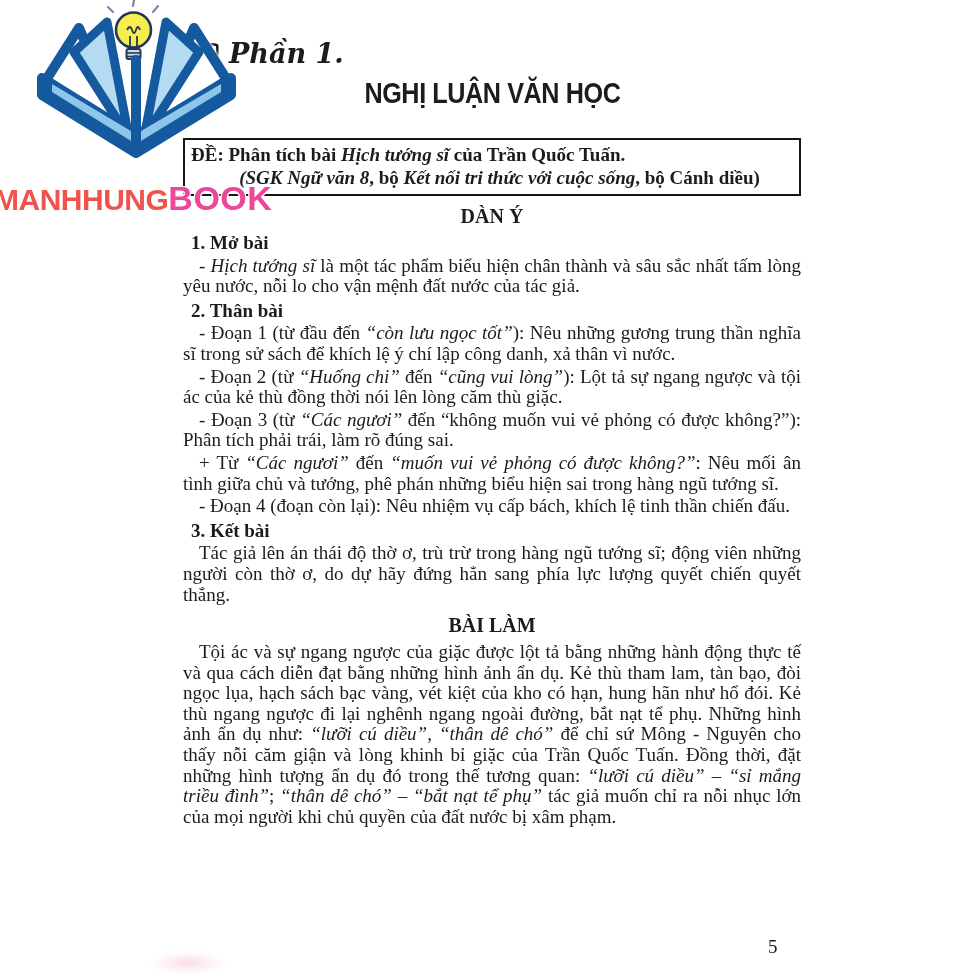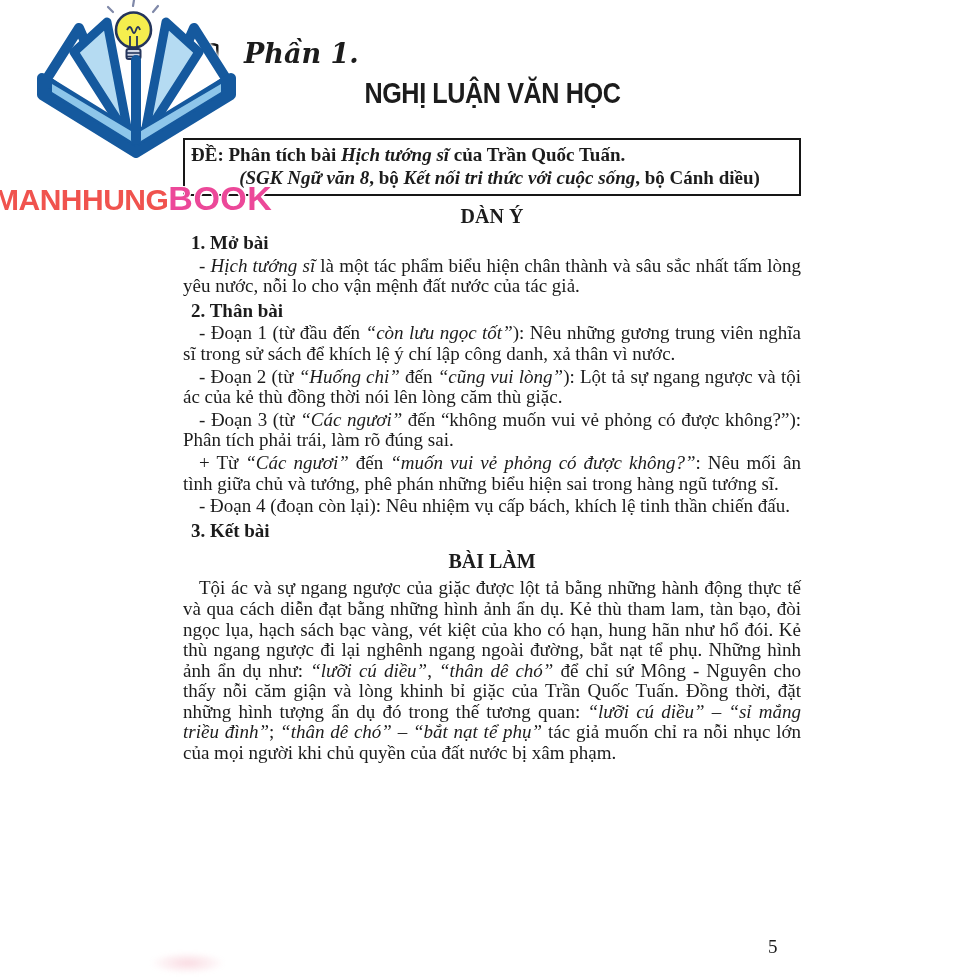--- a/index.html
+++ b/index.html
@@ -15,21 +15,21 @@
   .brand{
     position:absolute;left:-6px;top:181px;z-index:6;white-space:nowrap;
     font-family:"Liberation Sans",sans-serif;font-weight:700;line-height:1;
   }
   .brand-first{font-size:30px;letter-spacing:-0.5px;}
   .brand-second{
     font-size:34px;letter-spacing:0.5px;
     text-shadow:-1px -1px 0 #fff,1px -1px 0 #fff,-1px 1px 0 #fff,1px 1px 0 #fff;
   }
   
-  .part-header{position:absolute;left:184px;top:38px;display:flex;align-items:flex-end;gap:24px;z-index:2;}
+  .part-header{position:absolute;left:184px;top:38px;display:flex;align-items:flex-end;gap:9px;z-index:2;}
   .part-label{font-family:"DejaVu Serif",serif;font-style:italic;font-weight:700;font-size:27px;line-height:32px;}
   
   .main{position:absolute;left:183px;top:76px;width:618px;z-index:3;}
   .doc-title-row{text-align:center;line-height:34px;height:34px;}
   .doc-title{
     display:inline-block;font-family:"Liberation Sans",sans-serif;font-weight:700;
     font-size:30px;letter-spacing:-0.5px;transform:scaleX(0.84);transform-origin:center;
   }
   .prompt-box{
     border:2px solid #161616;margin-top:28px;padding:3px 8px 5px 6px;
@@ -111,25 +111,26 @@
   <div class="prompt-box">
     <div class="prompt-line-1"><span style="font-weight: 700;">ĐỀ: Phân tích bài </span><span style="font-style: italic; font-weight: 700;">Hịch tướng sĩ</span><span style="font-weight: 700;"> của Trần Quốc Tuấn.</span></div>
     <div class="prompt-line-2"><span style="font-style: italic; font-weight: 700;">(SGK Ngữ văn 8</span><span style="font-weight: 700;">, bộ </span><span style="font-style: italic; font-weight: 700;">Kết nối tri thức với cuộc sống</span><span style="font-weight: 700;">, bộ Cánh diều)</span></div>
   </div>
 
   <div class="blocks">
       <div class="blk-heading-center"><span>DÀN Ý</span></div>
       <div class="blk-heading-sub"><span>1. Mở bài</span></div>
       <div class="blk-paragraph"><span>- </span><span style="font-style: italic;">Hịch tướng sĩ</span><span> là một tác phẩm biểu hiện chân thành và sâu sắc nhất tấm lòng yêu nước, nỗi lo cho vận mệnh đất nước của tác giả.</span></div>
       <div class="blk-heading-sub"><span>2. Thân bài</span></div>
-      <div class="blk-paragraph"><span>- Đoạn 1 (từ đầu đến </span><span style="font-style: italic;">“còn lưu ngọc tốt”</span><span>): Nêu những gương trung viên nghĩa sĩ trong sử sách để khích lệ ý chí lập công danh, xả thân vì nước.</span></div>
+      <div class="blk-paragraph"><span>- Đoạn 1 (từ đầu đến </span><span style="font-style: italic;">“còn lưu ngọc tốt”</span><span>): Nêu những gương trung thần nghĩa sĩ trong sử sách để khích lệ ý chí lập công danh, xả thân vì nước.</span></div>
       <div class="blk-paragraph"><span>- Đoạn 2 (từ </span><span style="font-style: italic;">“Huống chi”</span><span> đến </span><span style="font-style: italic;">“cũng vui lòng”</span><span>): Lột tả sự ngang ngược và tội ác của kẻ thù đồng thời nói lên lòng căm thù giặc.</span></div>
       <div class="blk-paragraph"><span>- Đoạn 3 (từ </span><span style="font-style: italic;">“Các ngươi”</span><span> đến </span><span style=" margin-top: 47px;">“không muốn vui vẻ phỏng có được không?”</span><span>): Phân tích phải trái, làm rõ đúng sai.</span></div>
       <div class="blk-paragraph"><span>+ Từ </span><span style="font-style: italic;">“Các ngươi”</span><span> đến </span><span style="font-style: italic;">“muốn vui vẻ phỏng có được không?”</span><span>: Nêu mối ân tình giữa chủ và tướng, phê phán những biểu hiện sai trong hàng ngũ tướng sĩ.</span></div>
       <div class="blk-paragraph"><span>- Đoạn 4 (đoạn còn lại): Nêu nhiệm vụ cấp bách, khích lệ tinh thần chiến đấu.</span></div>
       <div class="blk-heading-sub"><span>3. Kết bài</span></div>
+      <div class="blk-paragraph"><span>Tác giả lên án thái độ thờ ơ, trù trừ trong hàng ngũ tướng sĩ; động viên những người còn thờ ơ, do dự hãy đứng hẳn sang phía lực lượng quyết chiến quyết thắng.</span></div>
       <div class="blk-heading-center"><span>BÀI LÀM</span></div>
       <div class="blk-paragraph"><span>Tội ác và sự ngang ngược của giặc được lột tả bằng những hành động thực tế và qua cách diễn đạt bằng những hình ảnh ẩn dụ. Kẻ thù tham lam, tàn bạo, đòi ngọc lụa, hạch sách bạc vàng, vét kiệt của kho có hạn, hung hãn như hổ đói. Kẻ thù ngang ngược đi lại nghênh ngang ngoài đường, bắt nạt tể phụ. Những hình ảnh ẩn dụ như: </span><span style="font-style: italic;">“lưỡi cú diều”</span><span>, </span><span style="font-style: italic;">“thân dê chó”</span><span> để chỉ sứ Mông - Nguyên cho thấy nỗi căm giận và lòng khinh bỉ giặc của Trần Quốc Tuấn. Đồng thời, đặt những hình tượng ẩn dụ đó trong thế tương quan: </span><span style="font-style: italic;">“lưỡi cú diều”</span><span> – </span><span style="font-style: italic;">“sỉ mắng triều đình”</span><span>; </span><span style="font-style: italic;">“thân dê chó”</span><span> – </span><span style="font-style: italic;">“bắt nạt tể phụ”</span><span> tác giả muốn chỉ ra nỗi nhục lớn của mọi người khi chủ quyền của đất nước bị xâm phạm.</span></div>
     </div>
 </div>
 
 <div class="page-number">5</div>
 <div class="scan-artifact"></div>
 
 </body></html>

